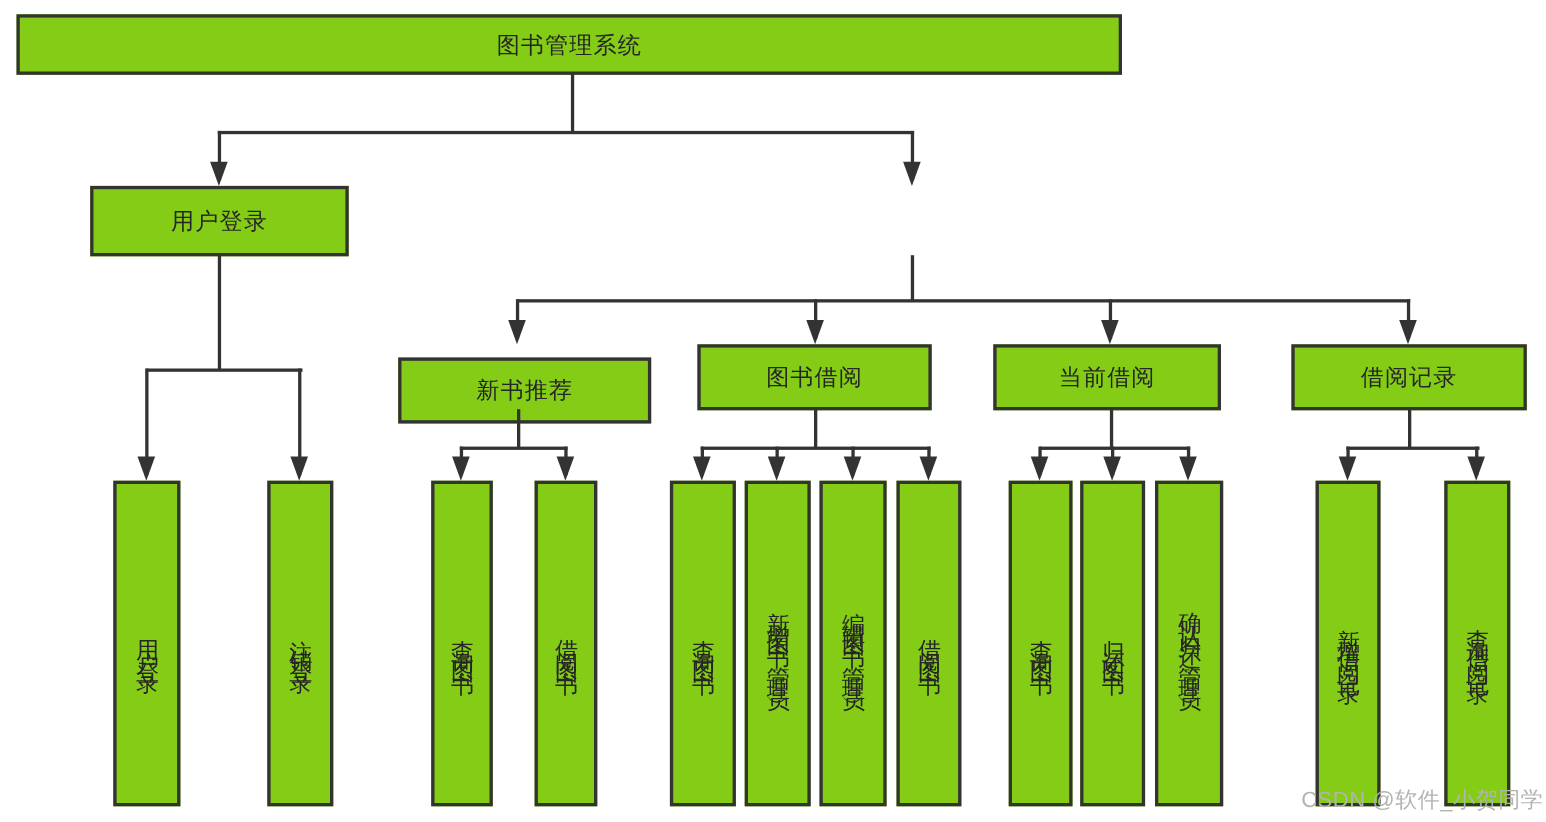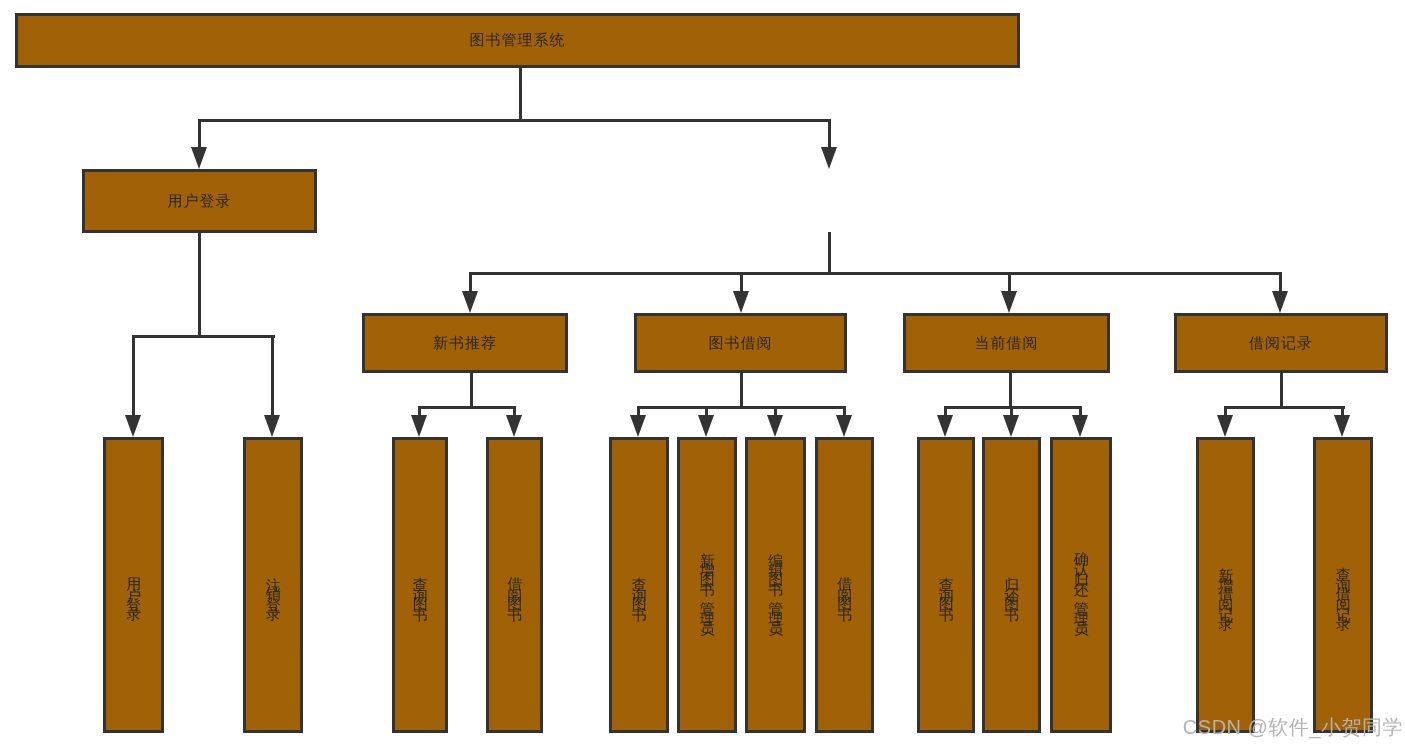--- a/index.html
+++ b/index.html
@@ -13,25 +13,25 @@
     position:relative;
     width:1405px;height:747px;
     background:var(--bg);
     font-family:"Liberation Sans","DejaVu Sans",sans-serif;
     overflow:hidden;
   }
   .box{
     position:absolute;
     box-sizing:border-box;
     border:3px solid var(--line);
-    background:#a16207;
+    background:#84cc16;
     display:flex;
     align-items:center;
     justify-content:center;
-    font-size:15px;
+    font-size:21px;
     color:var(--text);
     letter-spacing:1px;
     white-space:nowrap;
   }
   .v{
     writing-mode:vertical-rl;
     text-orientation:mixed;
     letter-spacing:10px;
     line-height:1.1;
     white-space:normal;
@@ -103,21 +103,21 @@
     </div>
   <div class="arrow" style="left:1001px;top:272px;height:41px">
       <i class="shaft"></i>
       <i class="head"></i>
     </div>
   <div class="arrow" style="left:1272px;top:272px;height:41px">
       <i class="shaft"></i>
       <i class="head"></i>
     </div>
 
-  <div class="box" style="left:362px;top:313px;width:206px;height:60px">新书推荐</div>
+  <div class="box" style="left:362px;top:325px;width:230px;height:60px">新书推荐</div>
   <div class="box" style="left:634px;top:313px;width:213px;height:60px">图书借阅</div>
   <div class="box" style="left:903px;top:313px;width:207px;height:60px">当前借阅</div>
   <div class="box" style="left:1174px;top:313px;width:214px;height:60px">借阅记录</div>
 
   <div class="vline" style="left:470px;top:372px;height:36px"></div>
   <div class="hline" style="left:418px;top:406px;width:98px"></div>
   <div class="arrow" style="left:411px;top:406px;height:31px">
       <i class="shaft"></i>
       <i class="head"></i>
     </div>

